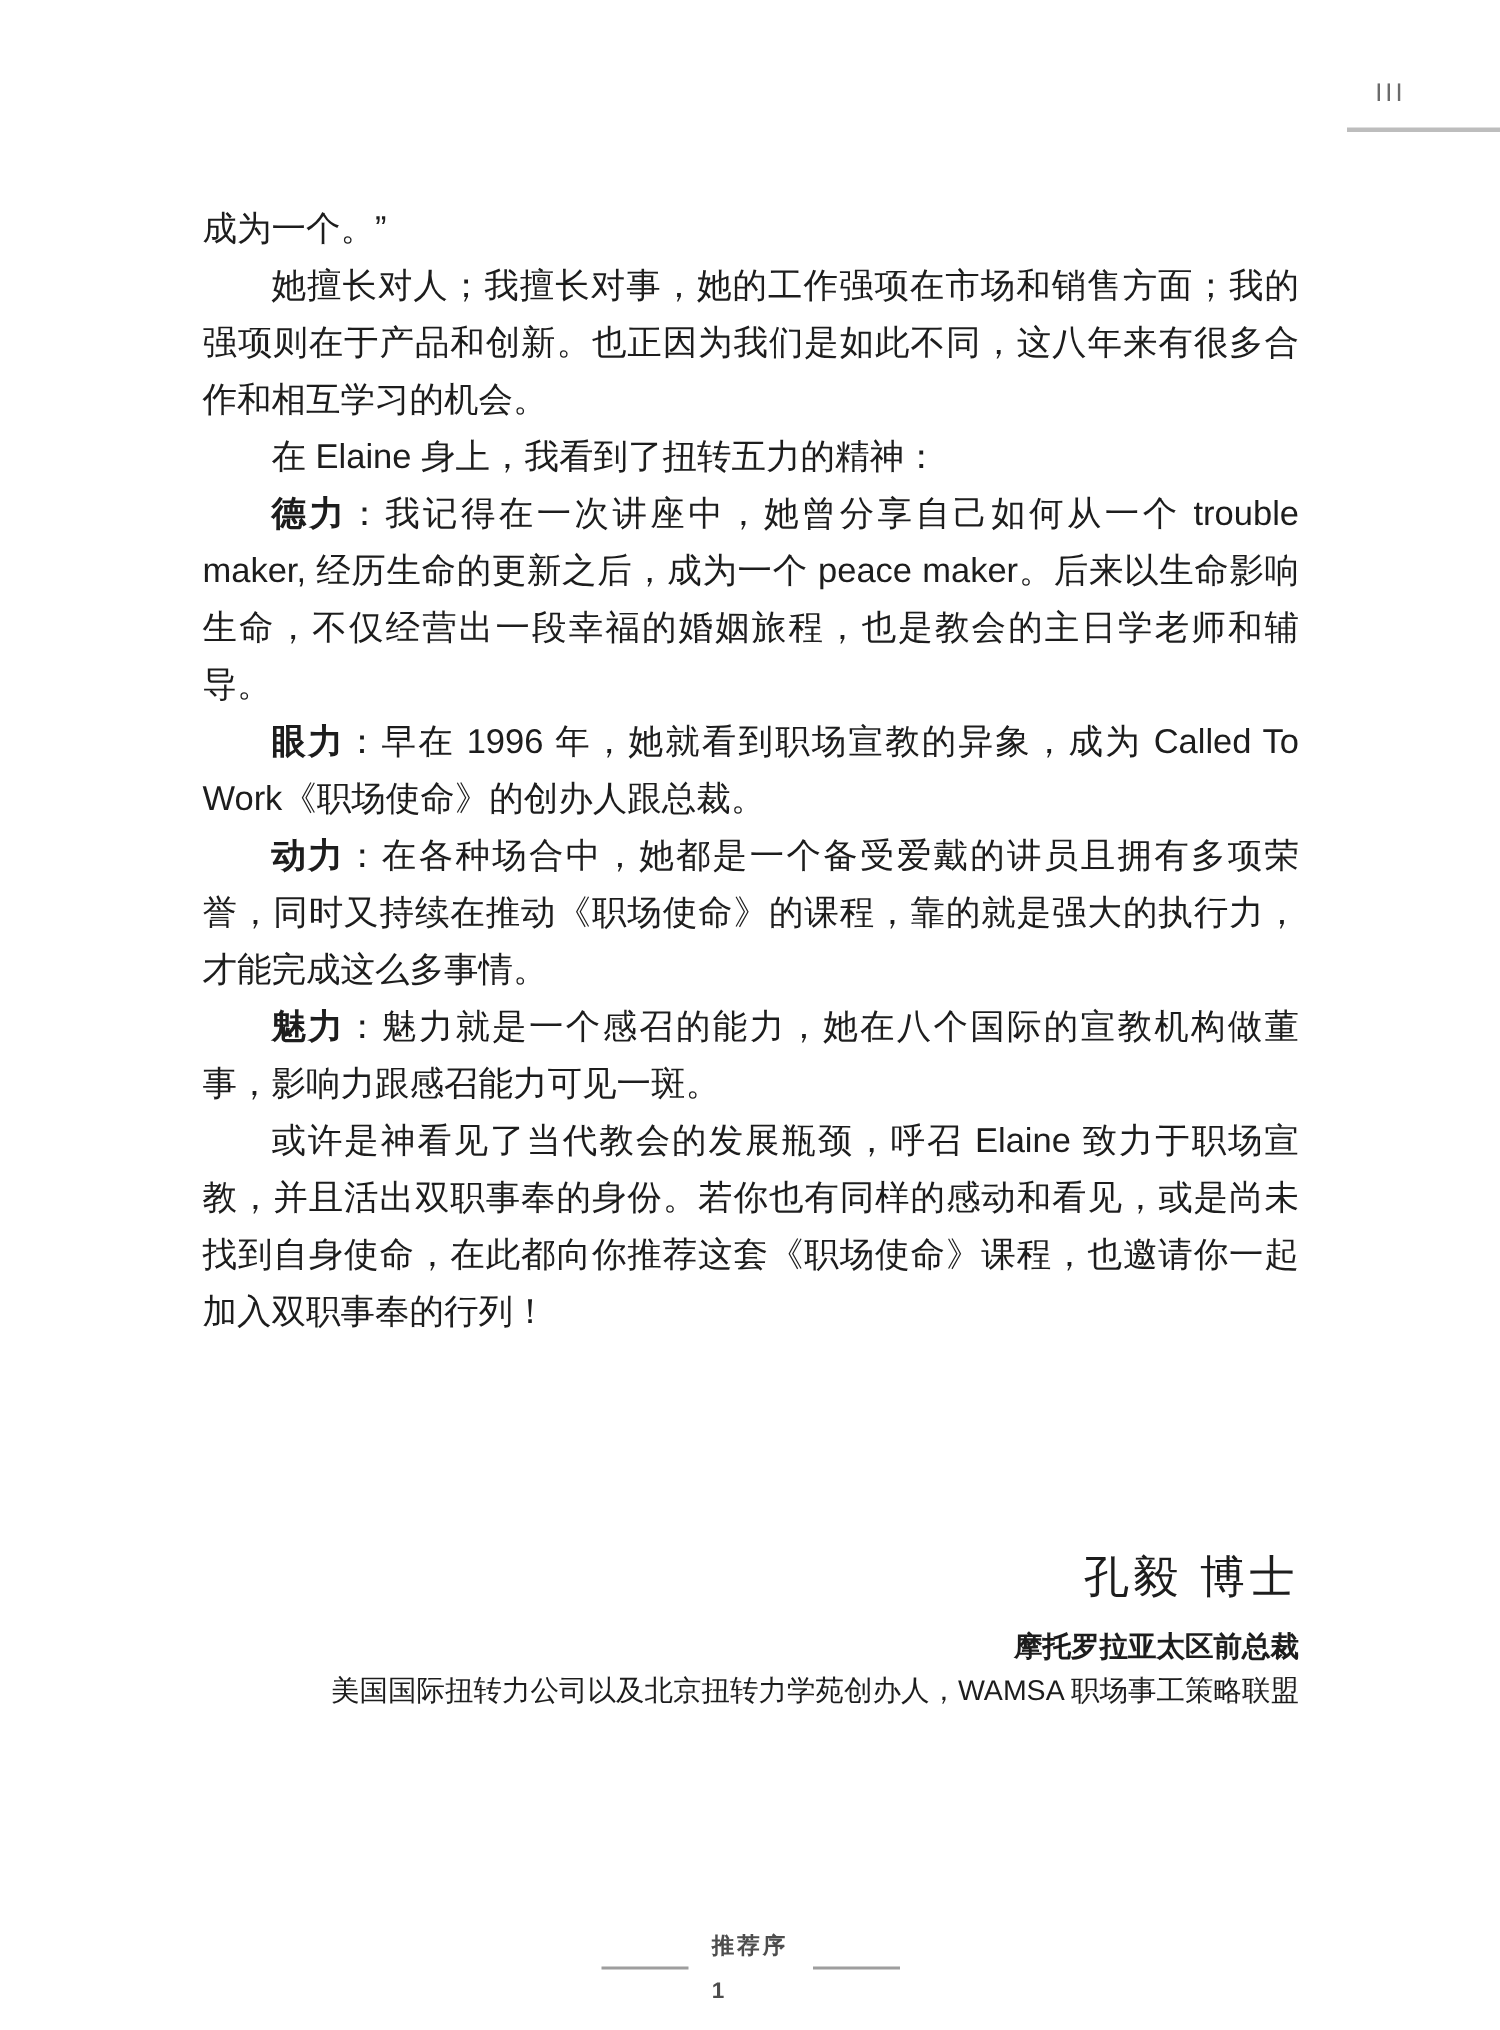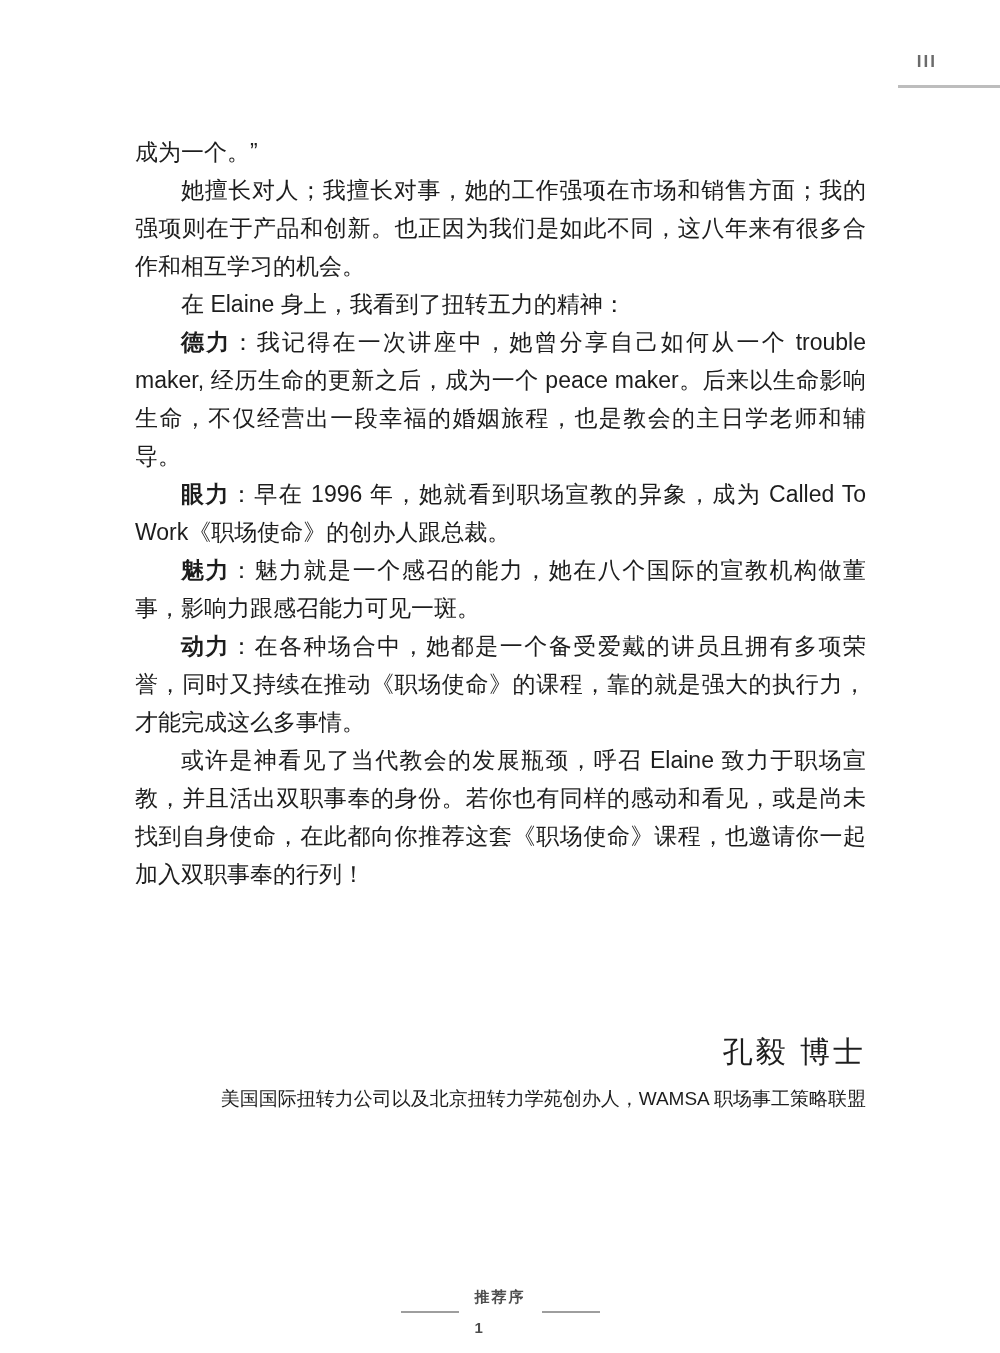--- a/index.html
+++ b/index.html
@@ -10,21 +10,21 @@
   }
   .page {
     position: relative;
     width: 1000px; height: 1353px;
     background: #ffffff;
     overflow: hidden;
   }
   
   .folio {
     position: absolute; top: 52px; right: 63px;
-    color: #6b6b6b; font-size: 17px; font-weight: 700;
+    color: #6b6b6b; font-size: 17px; font-weight: 400;
     letter-spacing: 2px;
   }
   .folio-rule {
     position: absolute; top: 85px; left: 898px; right: 0;
     height: 3px; background: #bdbdbd;
   }
   
   .main {
     position: absolute; left: 135px; top: 133px; width: 731px;
     color: #1d1d1d;
@@ -67,27 +67,28 @@
 
   <div class="folio">III</div>
   <div class="folio-rule"></div>
 
   <div class="main">
     <p class="para"><span>成为一个。”</span></p>
     <p class="para indent"><span>她擅长对人；我擅长对事，她的工作强项在市场和销售方面；我的强项则在于产品和创新。也正因为我们是如此不同，这八年来有很多合作和相互学习的机会。</span></p>
     <p class="para indent"><span>在 Elaine 身上，我看到了扭转五力的精神：</span></p>
     <p class="para indent"><b class="runin">德力</b><span>：我记得在一次讲座中，她曾分享自己如何从一个 trouble maker, 经历生命的更新之后，成为一个 peace maker。后来以生命影响生命，不仅经营出一段幸福的婚姻旅程，也是教会的主日学老师和辅导。</span></p>
     <p class="para indent"><b class="runin">眼力</b><span>：早在 1996 年，她就看到职场宣教的异象，成为 Called To Work《职场使命》的创办人跟总裁。</span></p>
+    <p class="para indent"><b class="runin">动力</b><span>：在各种场合中，她都是一个备受爱戴的讲员且拥有多项荣誉，同时又持续在推动《职场使命》的课程，靠的就是强大的执行力，才能完成这么多事情。</span></p>
     <p class="para indent"><b class="runin">魅力</b><span>：魅力就是一个感召的能力，她在八个国际的宣教机构做董事，影响力跟感召能力可见一斑。</span></p>
-    <p class="para indent"><b class="runin">动力</b><span>：在各种场合中，她都是一个备受爱戴的讲员且拥有多项荣誉，同时又持续在推动《职场使命》的课程，靠的就是强大的执行力，才能完成这么多事情。</span></p>
     <p class="para indent"><span>或许是神看见了当代教会的发展瓶颈，呼召 Elaine 致力于职场宣教，并且活出双职事奉的身份。若你也有同样的感动和看见，或是尚未找到自身使命，在此都向你推荐这套《职场使命》课程，也邀请你一起加入双职事奉的行列！</span></p>
   </div>
 
   <div class="signature">
     <p class="sig-name">孔毅 博士</p>
+    <p class="sig-title first">摩托罗拉亚太区前总裁</p>
     <p class="sig-title">美国国际扭转力公司以及北京扭转力学苑创办人，WAMSA 职场事工策略联盟</p>
   </div>
 
   <div class="footer">
     <div class="footer-rule"></div>
     <div class="footer-text">
       <span>推荐序</span>
       <span>1</span>
     </div>
     <div class="footer-rule"></div>

